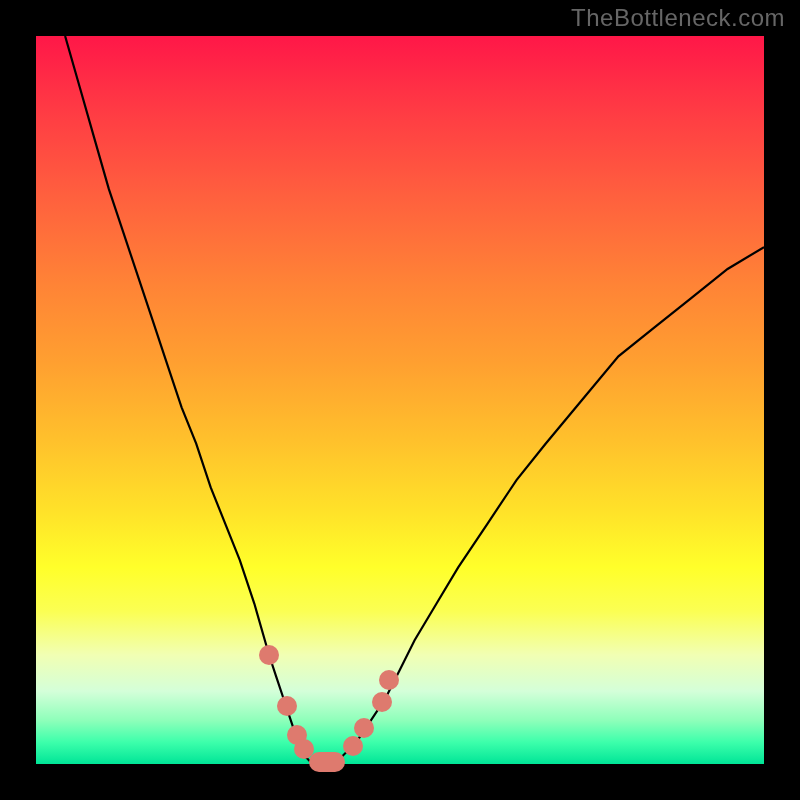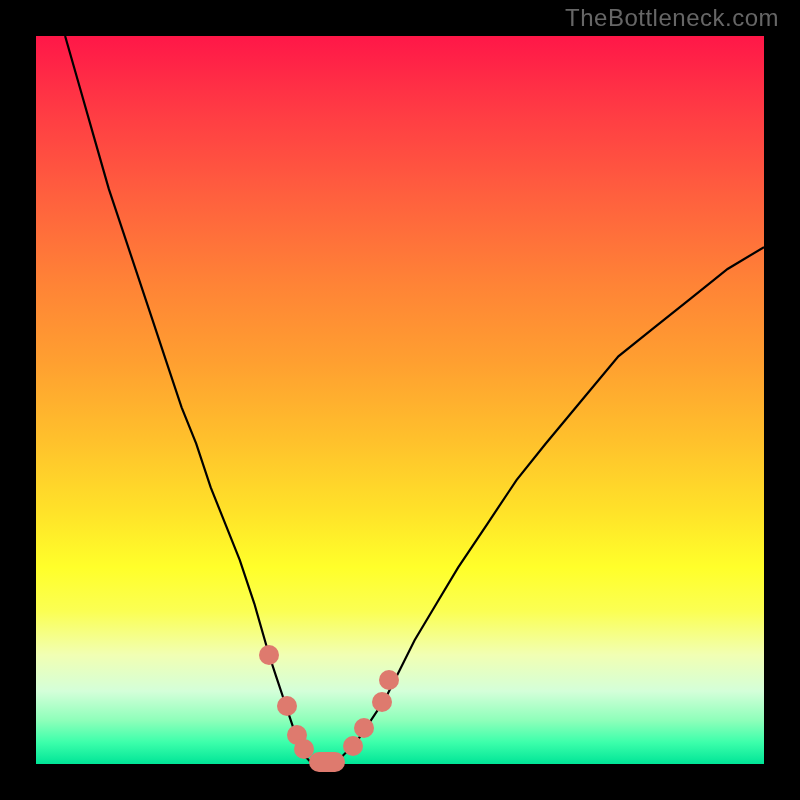--- a/index.html
+++ b/index.html
@@ -2,21 +2,21 @@
 <html><head>
 <meta charset="utf-8">
 <style>
   * { margin: 0; padding: 0; box-sizing: border-box; }
   html, body { width: 800px; height: 800px; overflow: hidden; }
   body { background: #000; position: relative; font-family: Arial, Helvetica, sans-serif; }
 
   .watermark {
     position: absolute;
     top: 4px;
-    right: 21px;
+    right: 15px;
     color: #666;
     font-size: 24px;
     font-weight: 400;
     letter-spacing: 0.5px;
     z-index: 20;
   }
 
   .plot-area {
     position: absolute;
     left: 36px;

